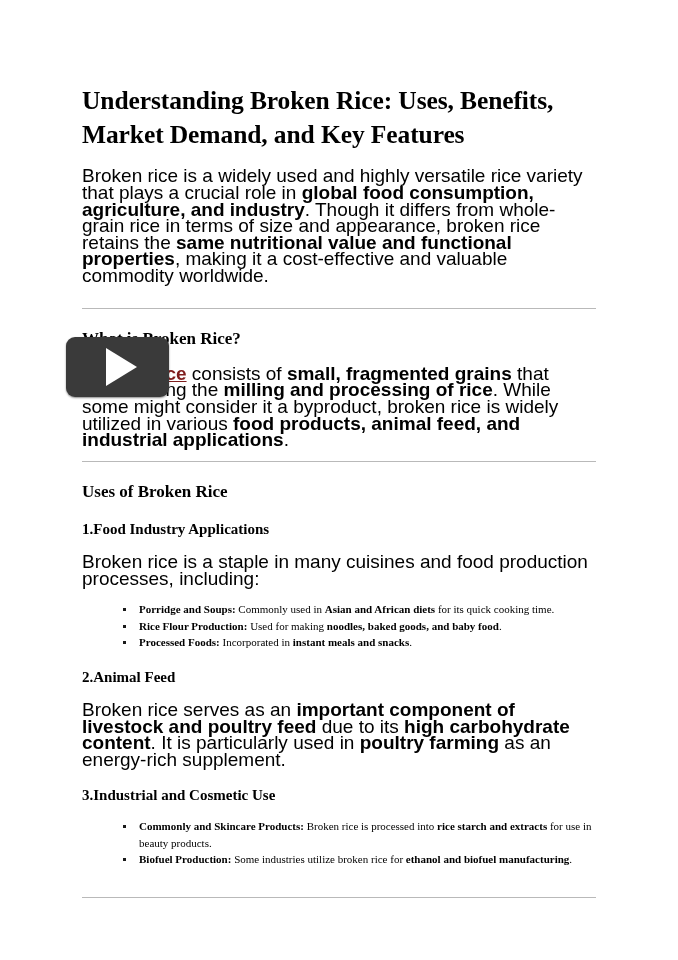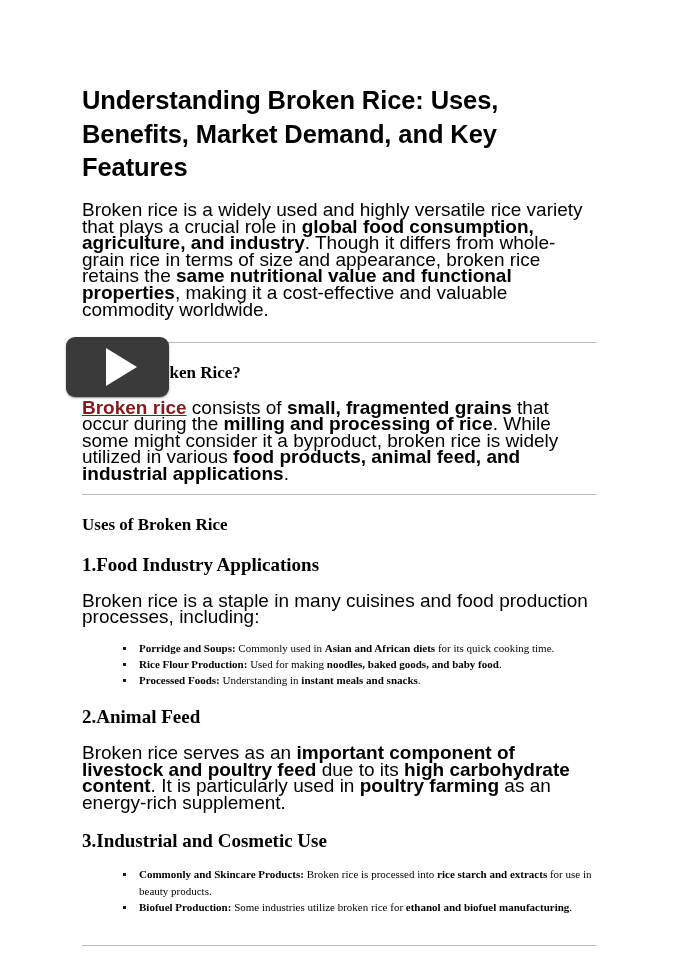--- a/index.html
+++ b/index.html
@@ -34,21 +34,21 @@
   }
 
   
   .doc-title {
     font-size: 25.5px;
     font-weight: bold;
     line-height: 1.32;
     letter-spacing: -0.1px;
     margin: 0;
     padding-top: 84px;
-    font-family: Liberation Sans, sans-serif;
+    font-family: Liberation Serif, serif;
   }
 
   
   p.body-text {
     font-size: 19px;
     line-height: 16.6px;
     margin: 0;
     text-align: left;
     font-family: Liberation Sans, sans-serif;
   }
@@ -75,21 +75,21 @@
   h2.section-heading {
     font-size: 17px;
     font-weight: bold;
     line-height: 1.2;
     margin: 0;
     padding-top: 20px;
     font-family: "Liberation Serif", "DejaVu Serif", serif;
   }
 
   h3.sub-heading {
-    font-size: 19px;
+    font-size: 15px;
     font-weight: bold;
     line-height: 1.2;
     margin: 0;
     padding-top: 18px;
     font-family: "Liberation Serif", "DejaVu Serif", serif;
   }
 
   .after-heading { padding-top: 16px; }
 
   
@@ -179,21 +179,21 @@
     <p class="body-text after-heading">Broken rice is a staple in many cuisines and food production processes, including:</p>
 
     <ul class="bullets gap-top">
       <li>
         <b>Porridge and Soups:</b><span> Commonly used in </span><b>Asian and African diets</b><span> for its quick cooking time.</span>
       </li>
       <li>
         <b>Rice Flour Production:</b><span> Used for making </span><b>noodles, baked goods, and baby food</b><span>.</span>
       </li>
       <li>
-        <b>Processed Foods:</b><span> Understanding in </span><b>instant meals and snacks</b><span>.</span>
+        <b>Processed Foods:</b><span> Incorporated in </span><b>instant meals and snacks</b><span>.</span>
       </li>
     </ul>
 
     <h3 class="sub-heading">2.Animal Feed</h3>
 
     <p class="body-text after-heading">
       <span>Broken rice serves as an </span><b>important component of livestock and poultry feed</b><span> due to its </span><b>high carbohydrate content</b><span>. It is particularly used in </span><b>poultry farming</b><span> as an energy-rich supplement.</span>
     </p>
 
     <h3 class="sub-heading">3.Industrial and Cosmetic Use</h3>

